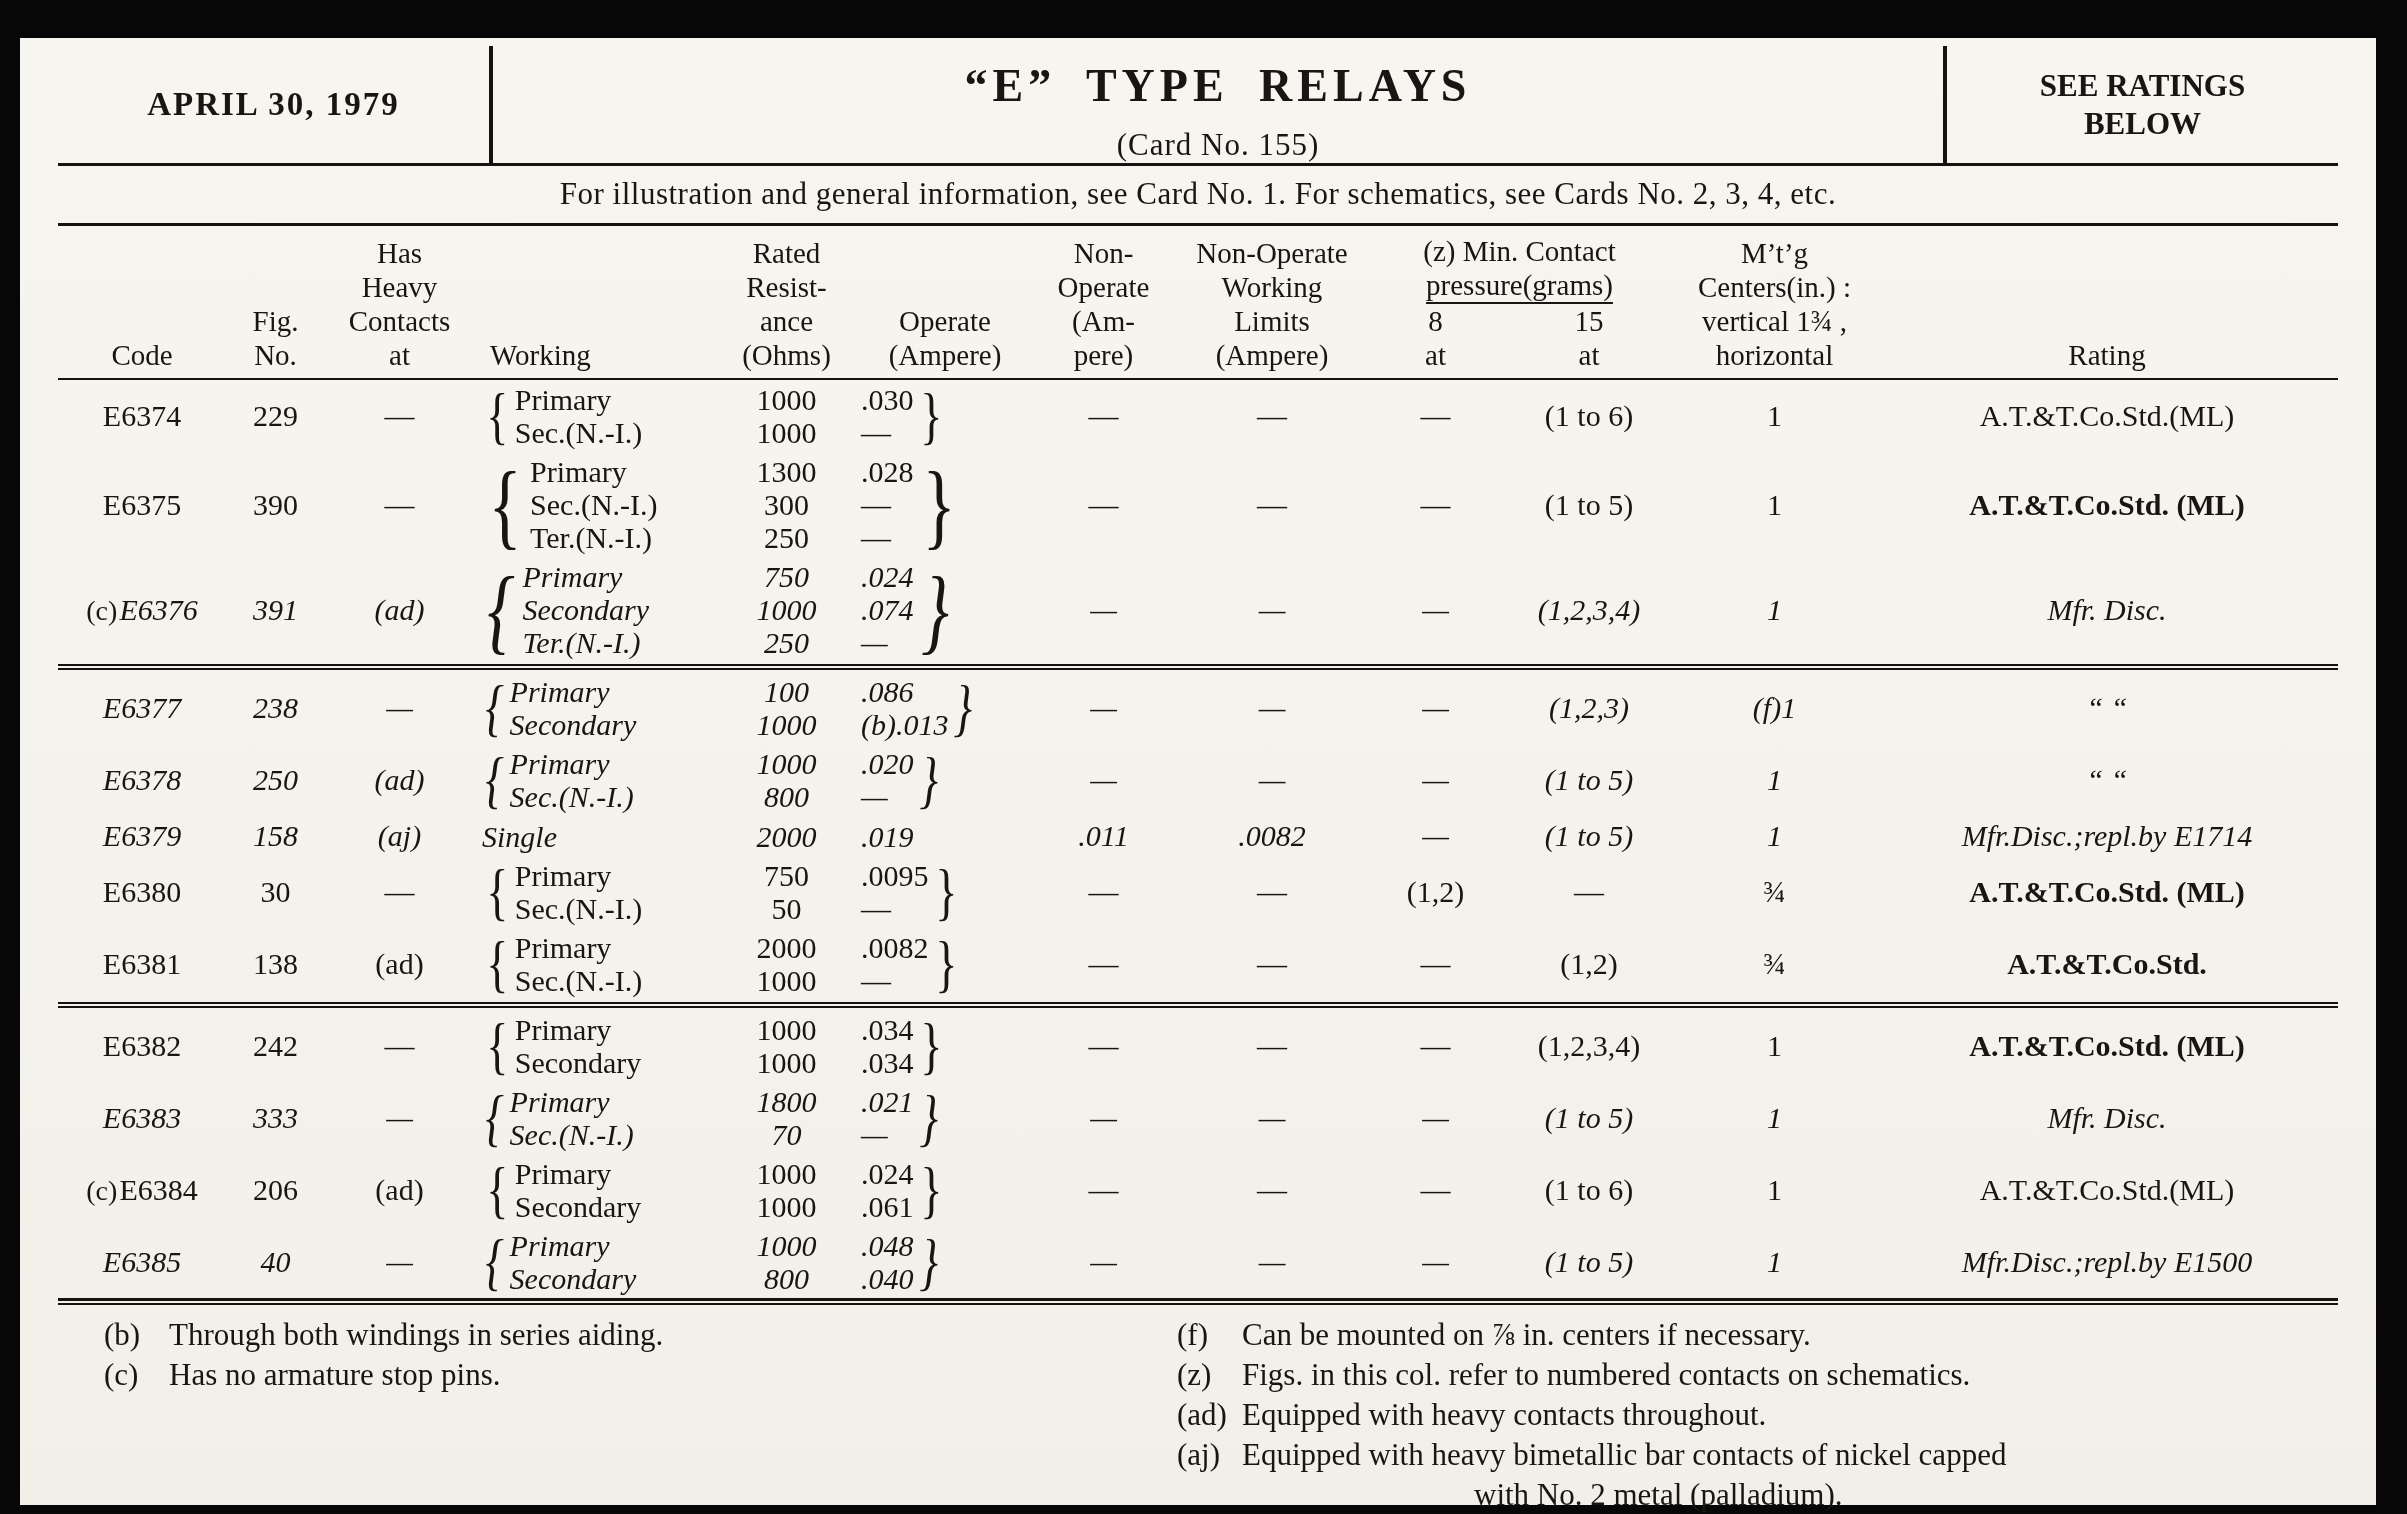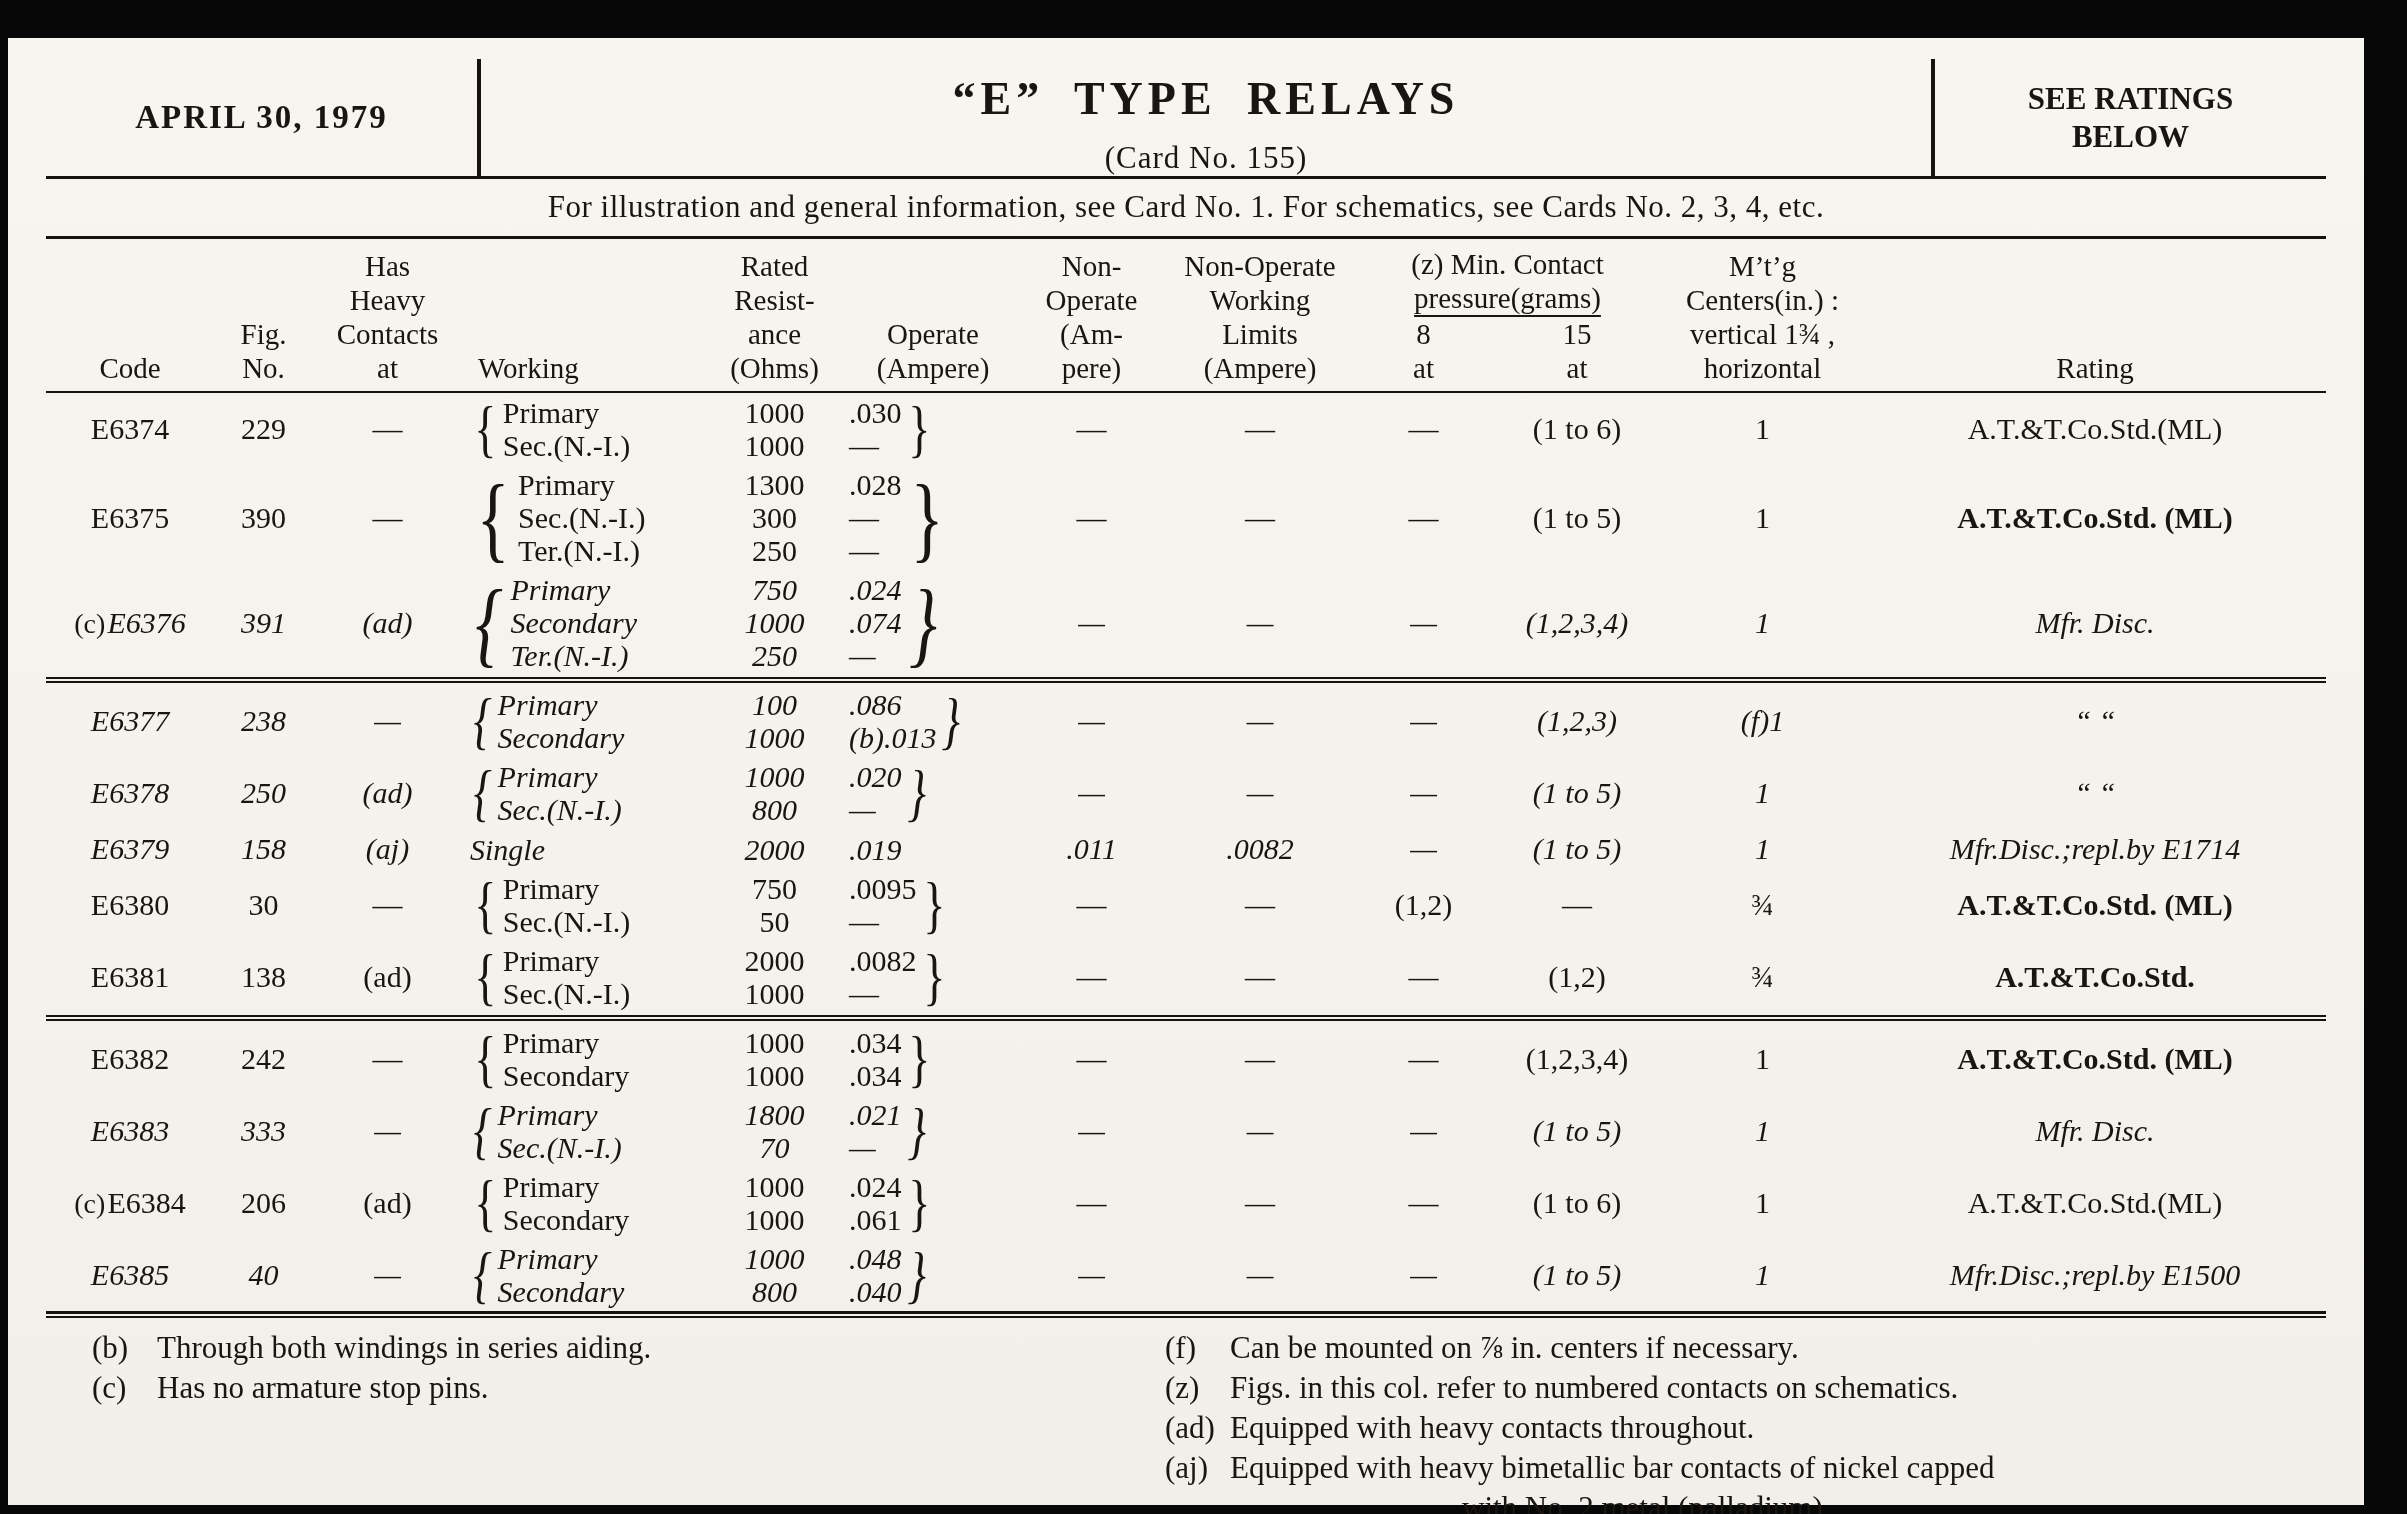--- a/index.html
+++ b/index.html
@@ -4,23 +4,23 @@
 <style>
   * { box-sizing: border-box; }
   html,body { margin:0; padding:0; }
   body {
     width:2408px; height:1515px; overflow:hidden;
     background:#070707;
     font-family:"Liberation Serif","DejaVu Serif",serif;
     color:#181512;
   }
   .card {
-    position:absolute; left:8px; top:38px; width:2356px; height:1467px;
+    position:absolute; left:20px; top:38px; width:2356px; height:1467px;
     background:linear-gradient(180deg,#f7f5f0 0%,#f4f2ec 60%,#f1efe8 100%);
-    padding:15px 38px 0 38px;
+    padding:2px 38px 0 38px;
     --cols:168px 99px 149px 238px 149px 168px 149px 188px 139px 168px 203px 1fr;
   }
   
   .masthead { display:grid; grid-template-columns:431px 1fr 391px; height:117px; margin-top:6px; }
   .mast-left { display:flex; align-items:center; justify-content:center; font-weight:700; font-size:33px; letter-spacing:2px; }
   .mast-center { border-left:4px solid #15130f; border-right:4px solid #15130f;
     display:flex; flex-direction:column; align-items:center; justify-content:flex-end; }
   .title { font-size:46px; font-weight:700; letter-spacing:5px; word-spacing:14px; }
   .subtitle { font-size:31px; margin-top:15px; letter-spacing:1px; }
   .mast-right { display:flex; flex-direction:column; align-items:center; justify-content:center;

